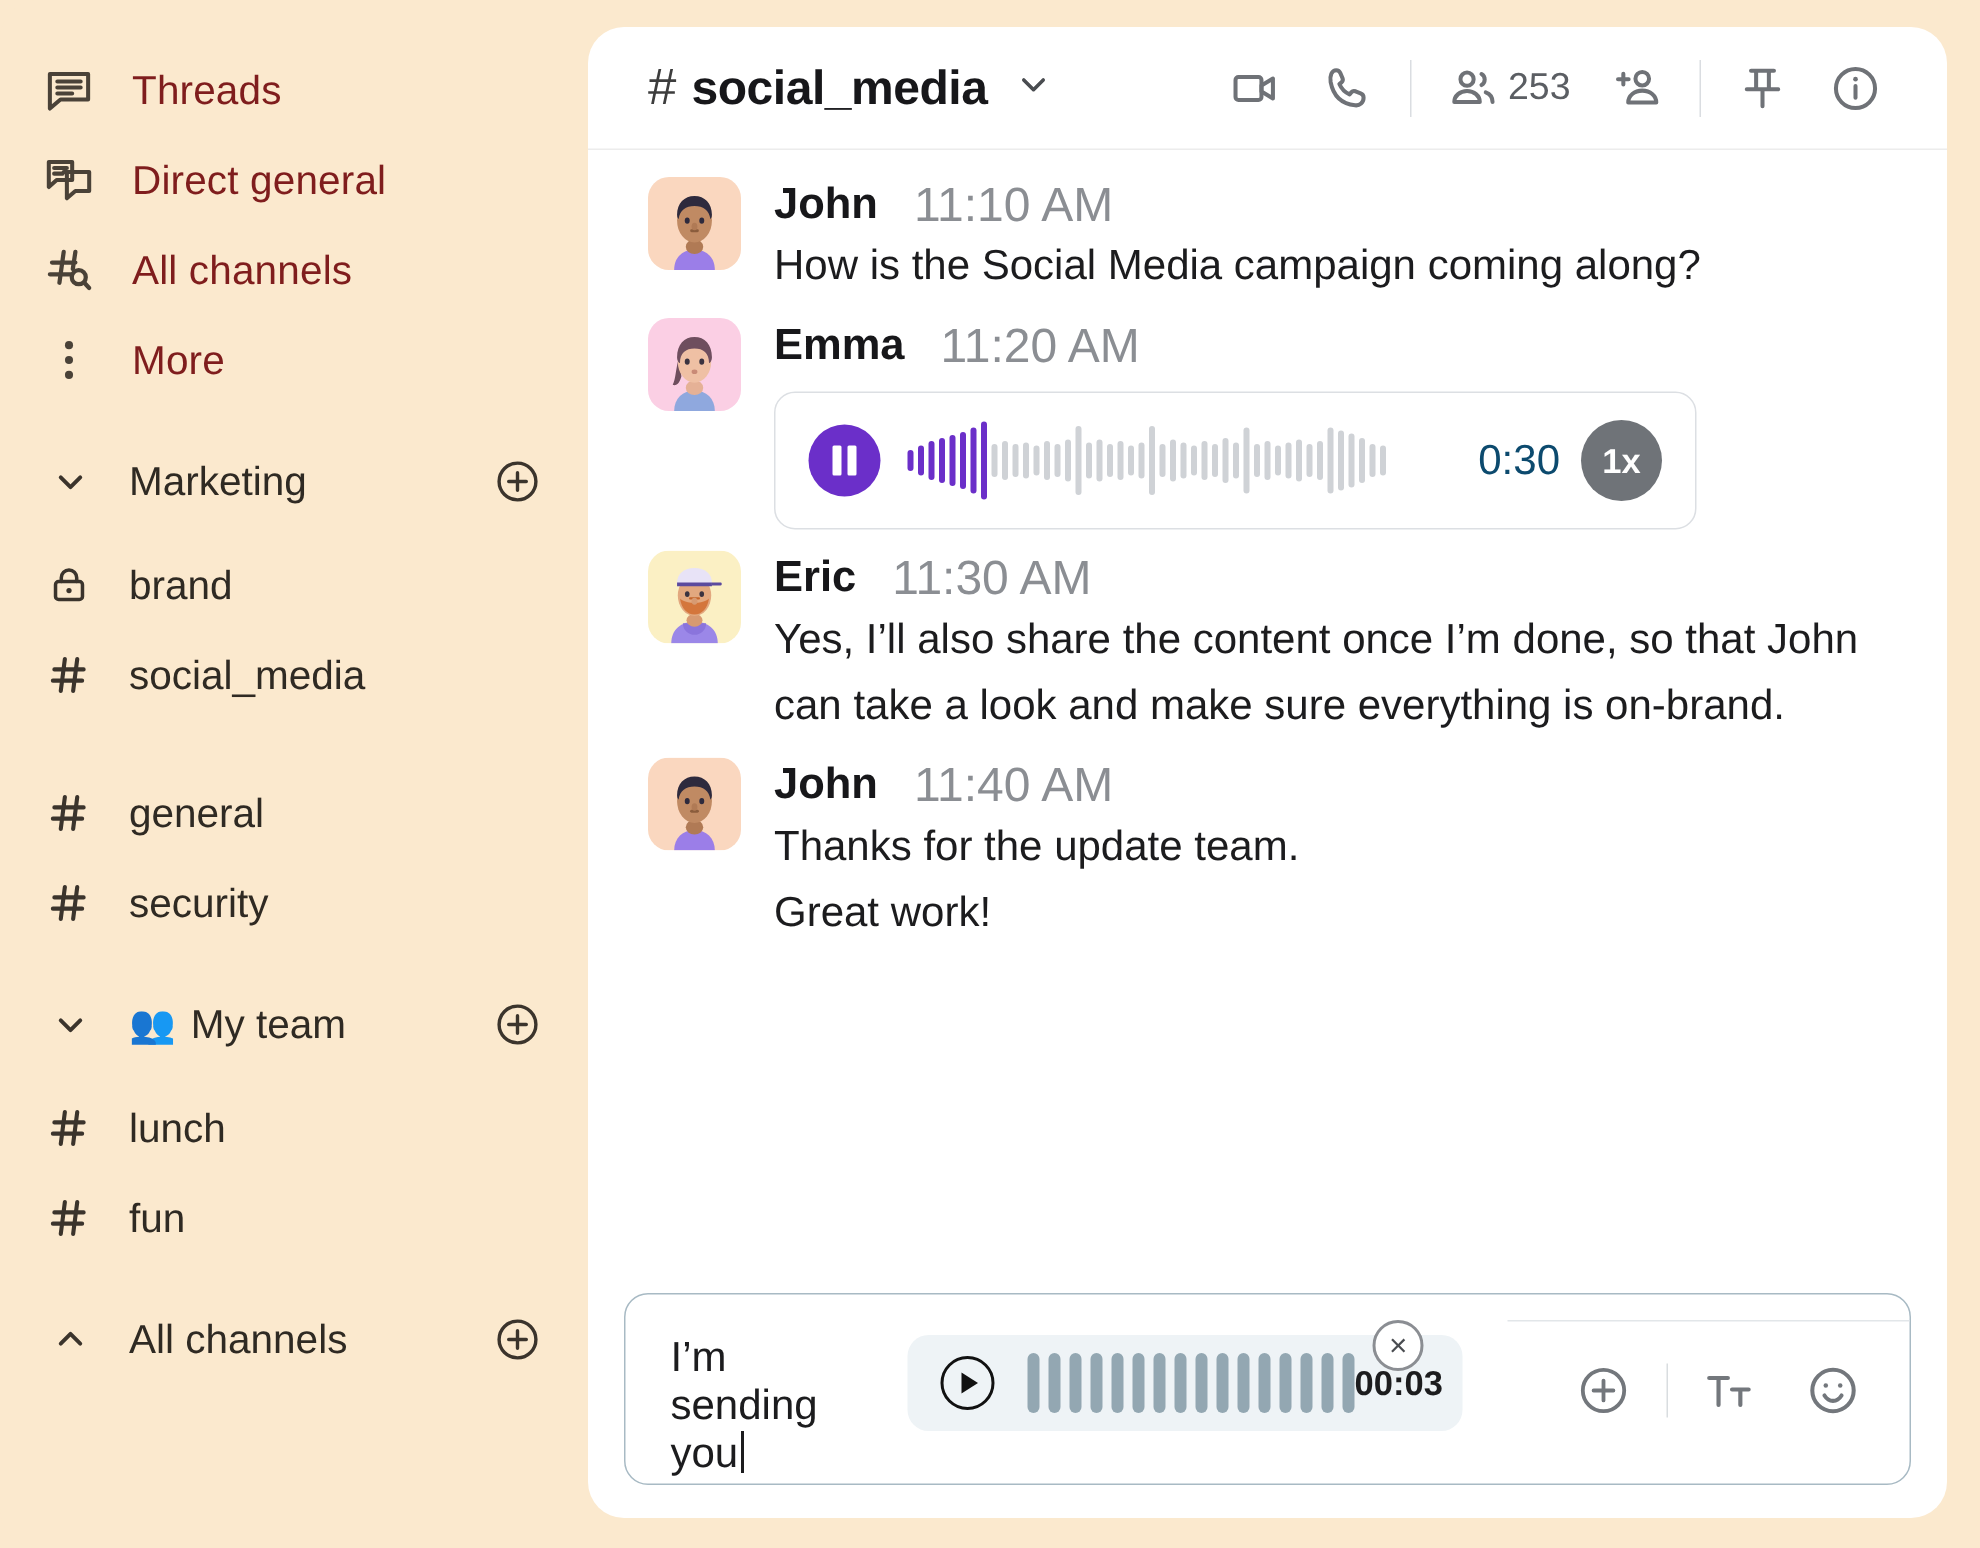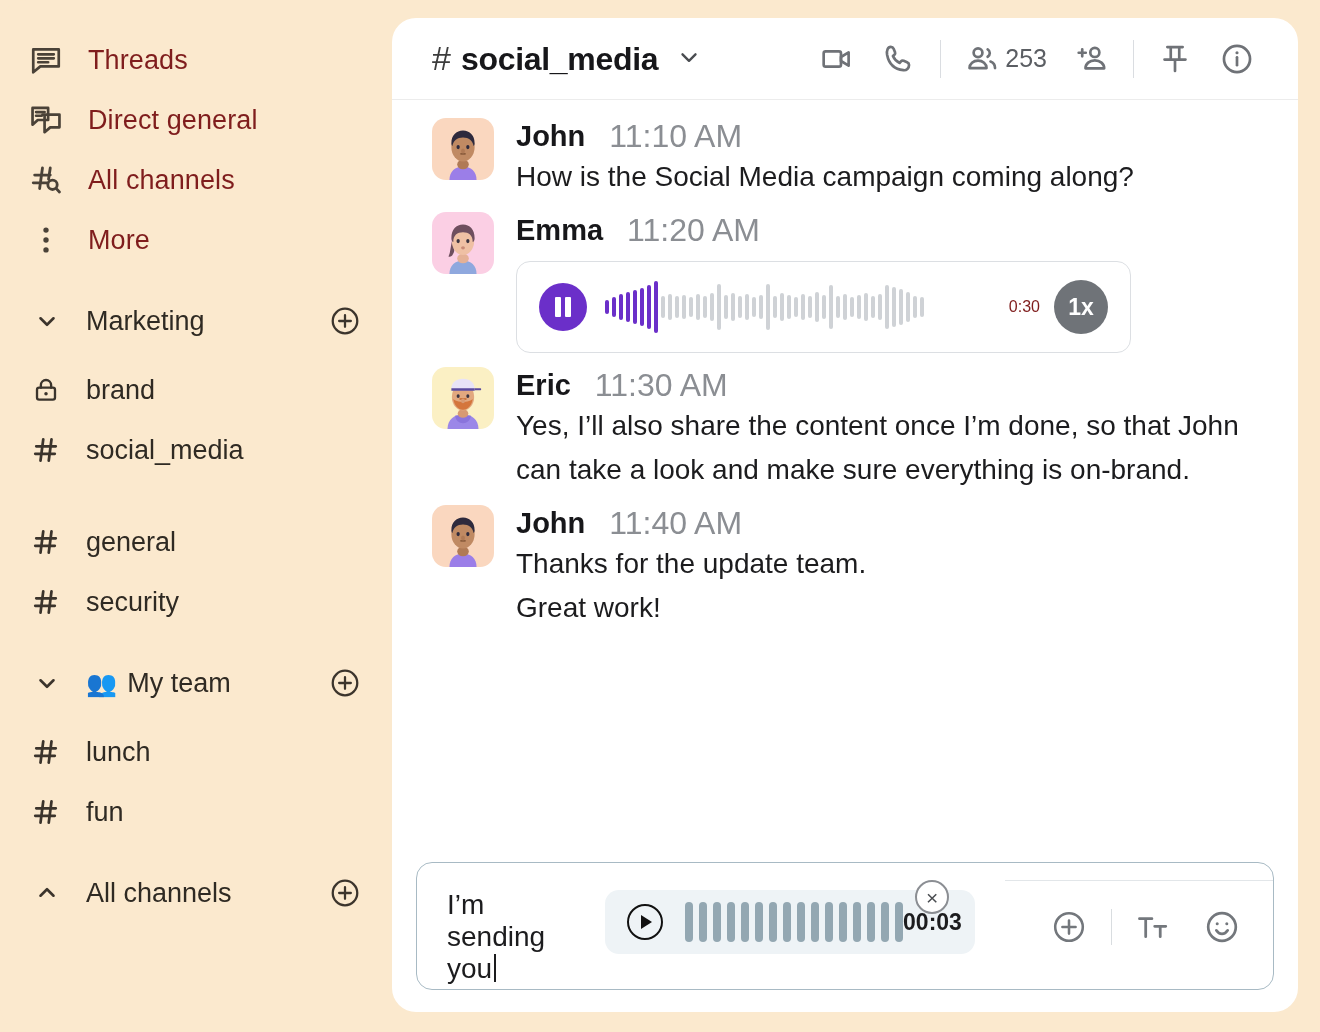--- a/index.html
+++ b/index.html
@@ -191,21 +191,21 @@
     width: 48px; height: 48px; flex:0 0 48px;
     border-radius: 50%;
     background: #6b2fc9;
     display:flex; align-items:center; justify-content:center;
     cursor:pointer;
   }
   .pausebtn i { display:block; width:6px; height:20px; background:#fff; margin:0 2px; border-radius:1px; }
   .wave { flex:1; display:flex; align-items:center; gap:3px; height:56px; margin:0 18px; cursor:pointer; }
   .wave b { display:block; width:4px; border-radius:2px; background:#cfd2d6; }
   .wave b.on { background:#6b2fc9; }
-  .adur { font-size:16px; color:#7f1d1d; margin-right:14px; }
+  .adur { font-size:28px; color:#0c4a6e; margin-right:14px; }
   .speed {
     width:54px; height:54px; flex:0 0 54px;
     border-radius:50%;
     background:#6f7378;
     color:#fff; font-size:23px; font-weight:bold;
     display:flex;align-items:center;justify-content:center;
     cursor:pointer;
   }
 
   

